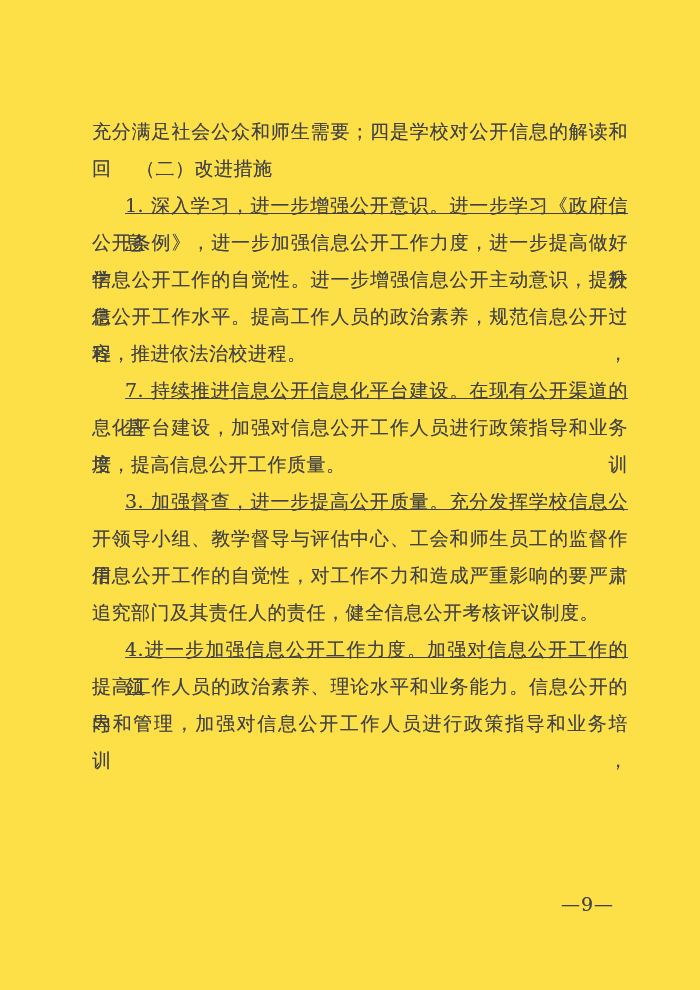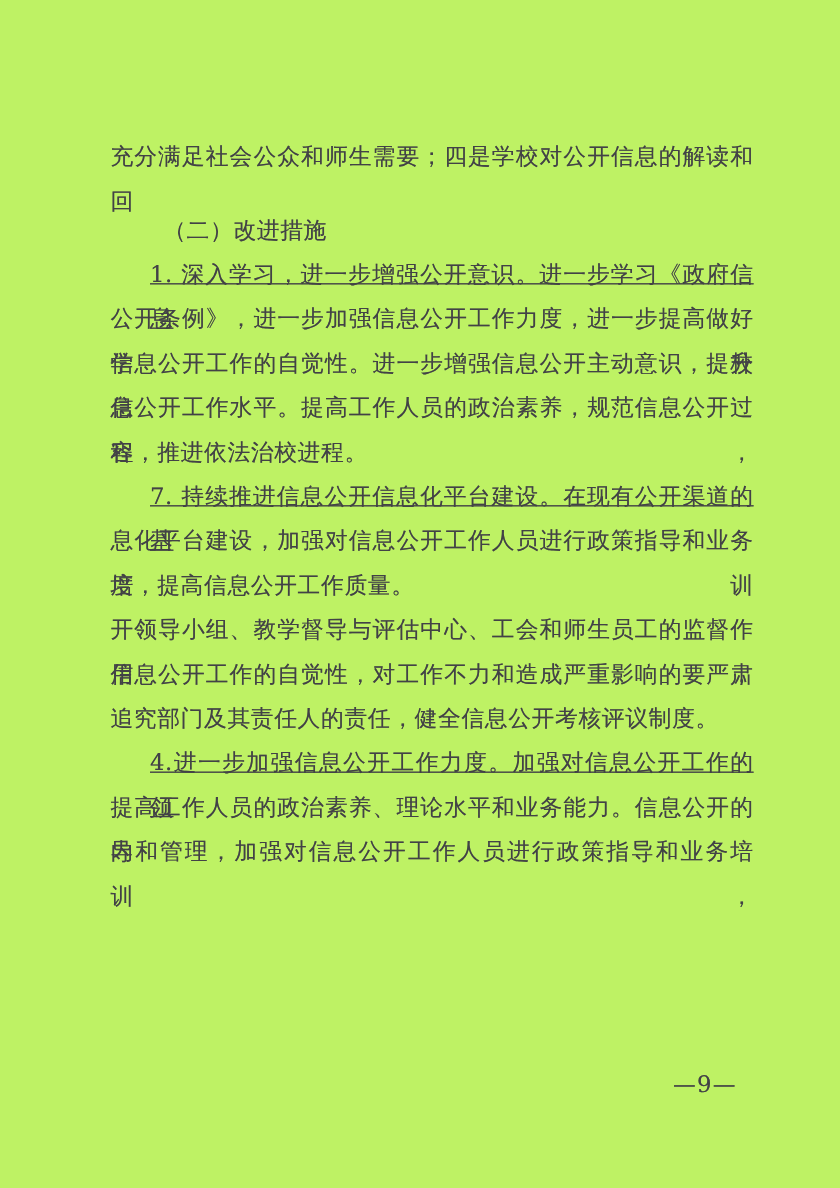--- a/index.html
+++ b/index.html
@@ -12,21 +12,21 @@
     background: #ffffff;
     position: relative;
     font-family: "DejaVu Serif", "Liberation Serif", serif;
     overflow: hidden;
   }
   .page {
     position: absolute;
     left: 0; top: 0;
     width: 700px;
     height: 990px;
-    background: #bef264;
+    background: #fde047;
   }
   .body-text {
     position: absolute;
     left: 92px;
     top: 113px;
     width: 536px;
     font-size: 19px;
     line-height: 37px;
     color: #424246;
     text-shadow: 0 0 0.5px rgba(70,70,75,0.55);
@@ -41,21 +41,20 @@
     text-align: justify;
     text-align-last: justify;
     white-space: normal;
   }
   .line.indent {
     padding-left: 33px;
     text-decoration: underline;
   }
   .line.indent-heading {
     padding-left: 44px;
-    margin-top: 24px;
   }
   .page-number {
     position: absolute;
     top: 893px;
     right: 86px;
     font-size: 19px;
     line-height: 22px;
     color: #424246;
     letter-spacing: 1px;
     text-shadow: 0 0 0.5px rgba(70,70,75,0.55);
@@ -69,20 +68,21 @@
       <div class="line fill">充分满足社会公众和师生需要；四是学校对公开信息的解读和回</div>
       <div class="line indent-heading">（二）改进措施</div>
       <div class="line fill indent">1. 深入学习，进一步增强公开意识。进一步学习《政府信息</div>
       <div class="line fill">公开条例》，进一步加强信息公开工作力度，进一步提高做好学校</div>
       <div class="line fill">信息公开工作的自觉性。进一步增强信息公开主动意识，提升信</div>
       <div class="line fill">息公开工作水平。提高工作人员的政治素养，规范信息公开过程，</div>
       <div class="line">容，推进依法治校进程。</div>
       <div class="line fill indent">7. 持续推进信息公开信息化平台建设。在现有公开渠道的基</div>
       <div class="line fill">息化平台建设，加强对信息公开工作人员进行政策指导和业务培训</div>
       <div class="line">度，提高信息公开工作质量。</div>
+      <div class="line fill indent">3. 加强督查，进一步提高公开质量。充分发挥学校信息公</div>
       <div class="line fill">开领导小组、教学督导与评估中心、工会和师生员工的监督作用，</div>
       <div class="line fill">信息公开工作的自觉性，对工作不力和造成严重影响的要严肃</div>
       <div class="line">追究部门及其责任人的责任，健全信息公开考核评议制度。</div>
       <div class="line fill indent">4.进一步加强信息公开工作力度。加强对信息公开工作的领</div>
       <div class="line fill">提高工作人员的政治素养、理论水平和业务能力。信息公开的内</div>
       <div class="line fill">导和管理，加强对信息公开工作人员进行政策指导和业务培训，</div>
     </div>
   <div class="page-number">—9—</div>
 </div>
 

